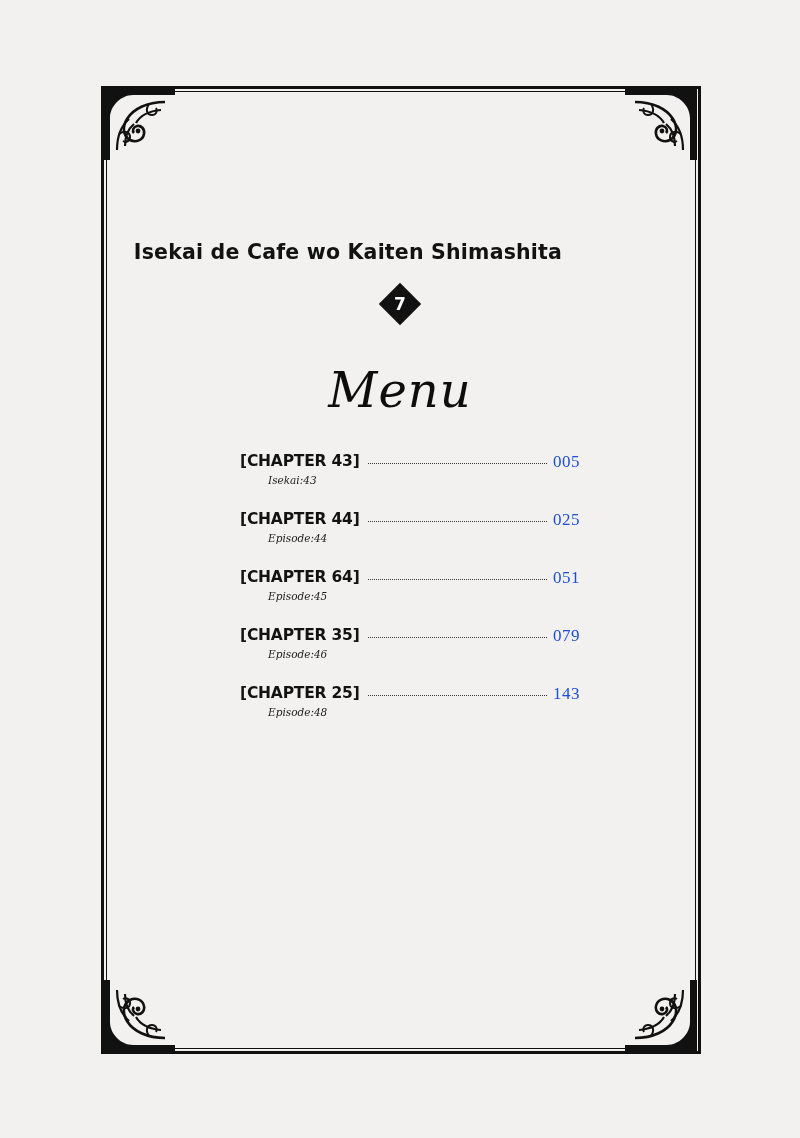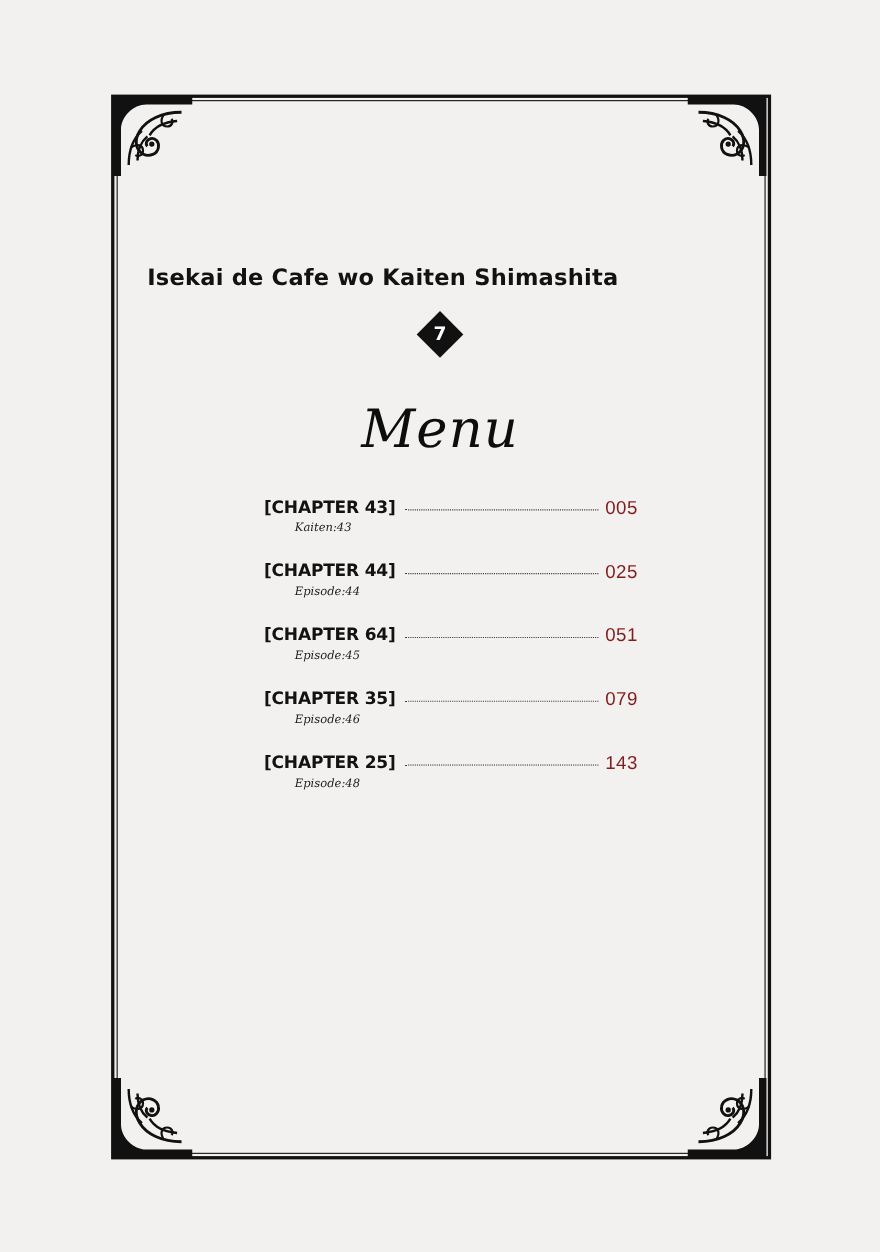--- a/index.html
+++ b/index.html
@@ -143,25 +143,25 @@
   }
   .leader::after {
     content: "";
     position: absolute;
     left: 0;
     right: 0;
     bottom: 4px;
     border-bottom: 1.4px dotted #3a3a3a;
   }
   .page-num {
-    font-family: Liberation Sans, sans-serif;
+    font-family: Liberation Serif, serif;
     font-size: 17px;
     letter-spacing: 0.5px;
     white-space: nowrap;
-    color: #7f1d1d;
+    color: #1d4ed8;
   }
   .episode {
     margin-top: 2px;
     margin-left: 28px;
     font-family: "DejaVu Serif", serif;
     font-style: italic;
     font-size: 10.5px;
     color: #1c1c1c;
   }
 </style>
@@ -232,21 +232,21 @@
   <div class="menu-heading">Menu</div>
 
   <div class="toc">
 
     <div class="toc-entry">
       <div class="toc-row">
         <span class="chapter-label">[CHAPTER 43]</span>
         <span class="leader"></span>
         <span class="page-num">005</span>
       </div>
-      <div class="episode">Kaiten:43</div>
+      <div class="episode">Isekai:43</div>
     </div>
 
     <div class="toc-entry">
       <div class="toc-row">
         <span class="chapter-label">[CHAPTER 44]</span>
         <span class="leader"></span>
         <span class="page-num">025</span>
       </div>
       <div class="episode">Episode:44</div>
     </div>

